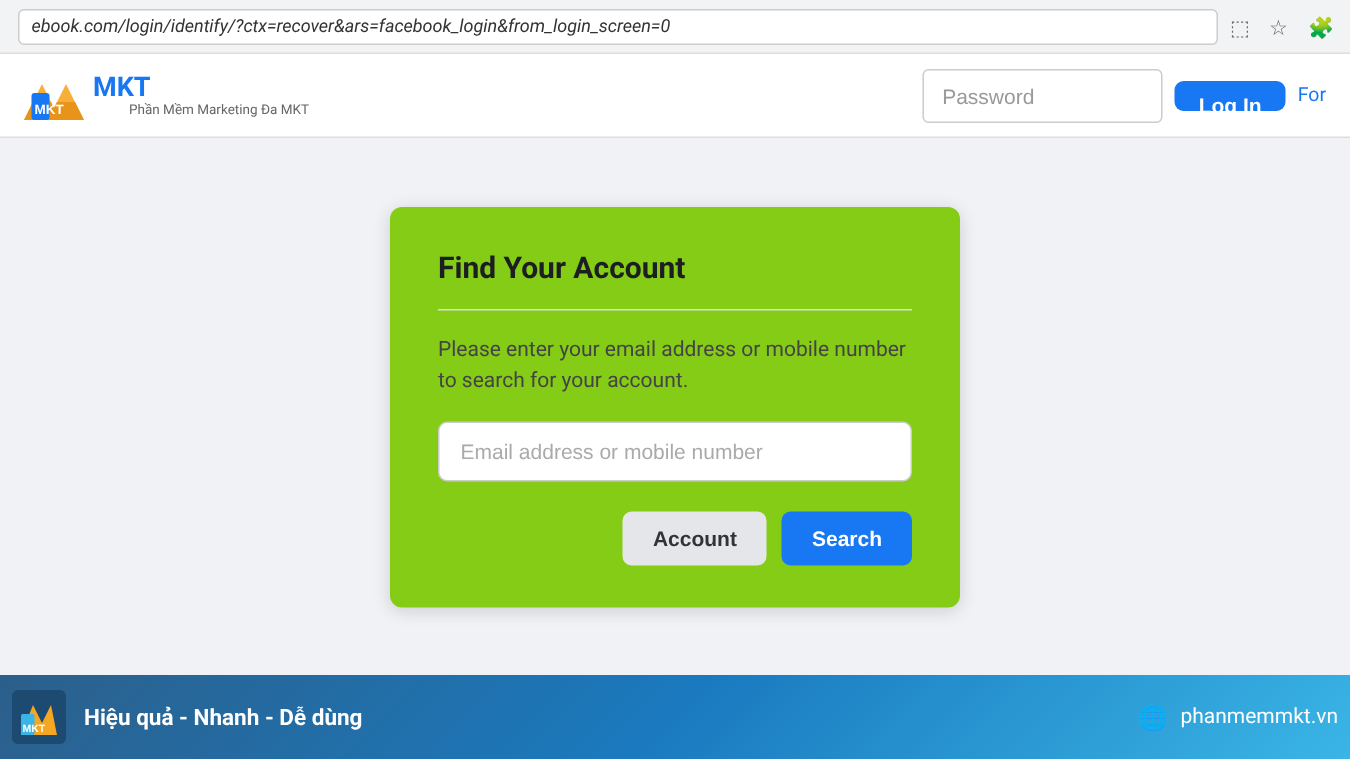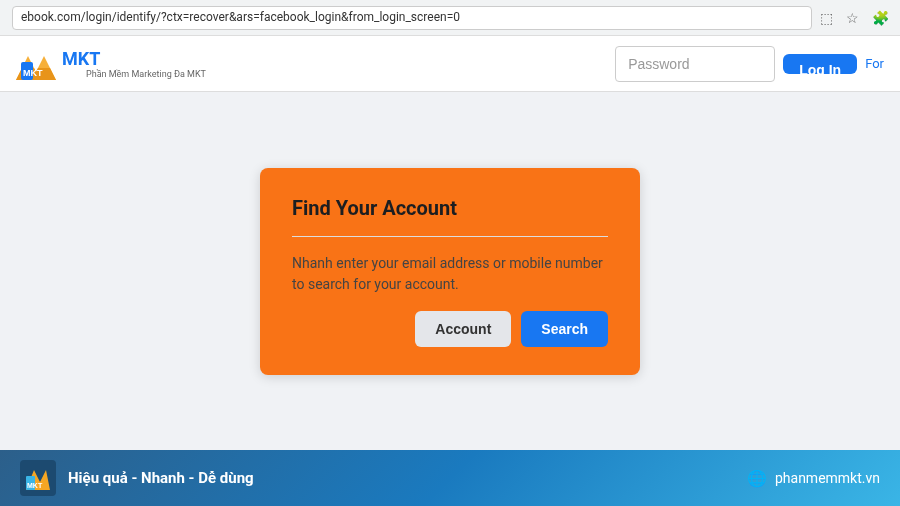--- a/index.html
+++ b/index.html
@@ -26,20 +26,21 @@
     }
     .browser-url {
       flex: 1;
       background: white;
       border: 1px solid #ccc;
       border-radius: 4px;
       padding: 3px 8px;
       font-size: 12px;
       color: #333;
       height: 24px;
+      font-style: italic;
     }
     .browser-icons {
       display: flex;
       gap: 10px;
       align-items: center;
     }
     .browser-icon {
       width: 16px;
       height: 16px;
       color: #666;
@@ -115,21 +116,21 @@
       flex: 1;
       display: flex;
       align-items: center;
       justify-content: center;
       background: #f0f2f5;
       padding: 20px;
     }
 
     
     .dialog {
-      background: #f97316;
+      background: #84cc16;
       border-radius: 8px;
       box-shadow: 0 2px 12px rgba(0,0,0,0.15);
       padding: 28px 32px;
       width: 380px;
     }
     .dialog-title {
       font-size: 20px;
       font-weight: 700;
       color: #1c1e21;
       margin-bottom: 16px;
@@ -182,21 +183,21 @@
       height: 36px;
     }
 
     
     .footer {
       background: linear-gradient(135deg, #2c5f8a 0%, #1a7abf 50%, #3ab5e6 100%);
       height: 56px;
       display: flex;
       align-items: center;
       justify-content: space-between;
-      padding: 0 20px;
+      padding: 0 8px;
       flex-shrink: 0;
       text-align: right;
     }
     .footer-left {
       display: flex;
       align-items: center;
       gap: 12px;
     }
     .footer-logo-box {
       width: 36px;
@@ -251,21 +252,22 @@
   <div class="navbar-right">
     <input class="nav-input" type="password" placeholder="Password" style="">
     <button class="btn-login">Log In</button>
     <span class="nav-forgot">For</span>
   </div>
 </div>
 
 <div class="main-content">
   <div class="dialog">
     <div class="dialog-title">Find Your Account</div>
-    <p class="dialog-description">Nhanh enter your email address or mobile number to search for your account.</p>
+    <p class="dialog-description">Please enter your email address or mobile number to search for your account.</p>
+    <input class="dialog-input" type="text" placeholder="Email address or mobile number" style="">
     <div class="dialog-actions">
       <button class="btn-cancel">Account</button>
       <button class="btn-search">Search</button>
     </div>
   </div>
 </div>
 
 <div class="footer">
   <div class="footer-left">
     <div class="footer-logo-box">

